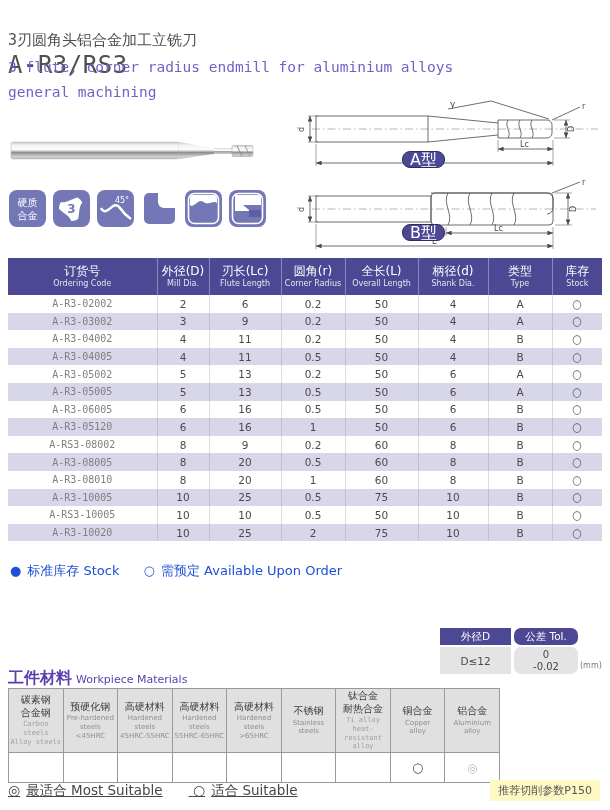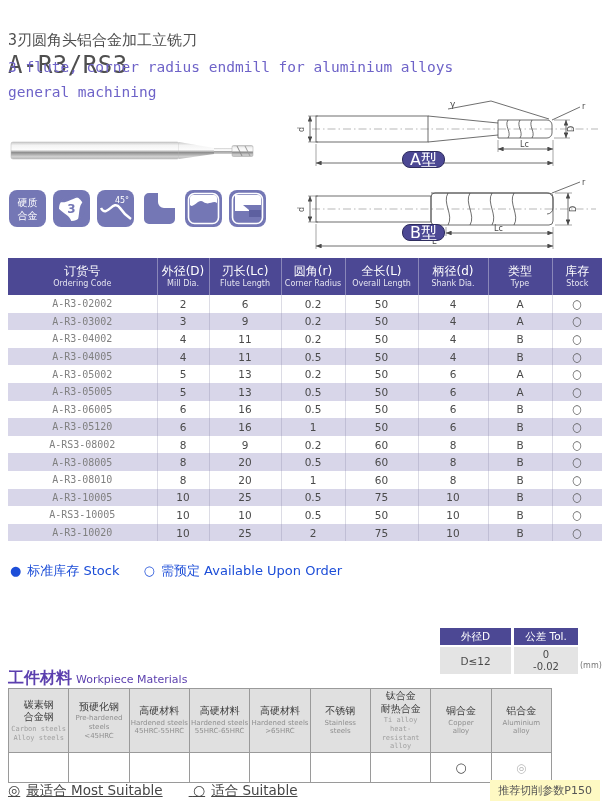--- a/index.html
+++ b/index.html
@@ -36,30 +36,30 @@
   td.code { font-family:"DejaVu Sans Mono", monospace; font-size:10px; color:#808080; }
   td.stock { font-size:11.5px; color:#555; }
 
   .stock-legend { position:absolute; left:10px; top:540px; font-size:13px; color:#1d4ed8;margin-top:22px; }
   .stock-legend .sym { font-size:13px; margin-right:6px; }
   .stock-legend .grp { margin-right:20px; }
 
   .tol-table { position:absolute; left:440px; top:628px; width:152px; }
   .tol-row { display:flex; gap:3px; margin-bottom:2px; }
   .tol-h { background:#4c4894; color:#fff; font-size:10.5px; height:17px; line-height:17px; text-align:center; }
-  .tol-c1 { width:71px; } .tol-c2 { width:64px; }
+  .tol-c1 { width:71px; } .tol-c2 { width:64px;border-radius:7px; }
   .tol-b { background:#e4e4e4; color:#4a4a4a; height:27px; font-size:10.5px; display:flex; align-items:center; justify-content:center; text-align:center; }
   .tol-stack { line-height:1.15; font-size:10px; }
   .tol-unit { position:absolute; left:580px; top:661px; font-size:8px; color:#777; }
 
   .mat-title { position:absolute; left:8px; top:668px; }
   .mat-title .cn { font-size:16px; font-weight:bold; color:#5b3fae; }
   .mat-title .en { font-size:11px; color:#5b3fae; margin-left:4px; }
 
-  .mat-table { position:absolute; left:8px; top:688px; width:544px; border-collapse:collapse; table-layout:fixed; }
+  .mat-table { position:absolute; left:8px; top:688px; width:492px; border-collapse:collapse; table-layout:fixed; }
   .mat-table th, .mat-table td { border:1px solid #9a9a9a; }
   .mat-table th { background:#e0e0e0; height:57px; vertical-align:middle; font-weight:normal; padding:1px; }
   .mat-cn { font-size:10px; color:#3d3d3d; line-height:1.25; white-space:pre-line; }
   .mat-en { font-size:7px; color:#8f8f8f; line-height:1.25; white-space:pre-line; margin-top:1px; }
   .mat-en.gray-mono { font-family:"DejaVu Sans Mono", monospace; color:#a0a0a0; }
   .mat-table td { height:30px; background:#fff; text-align:center; font-size:13px; color:#4a4a4a; }
   td.val-light { color:#b8b8b8; font-size:12px; }
 
   .suit-legend { position:absolute; left:8px; top:782px; font-size:13.5px; color:#464646;text-decoration:underline; }
   .suit-legend .sym { font-size:14px; margin-right:6px; }

